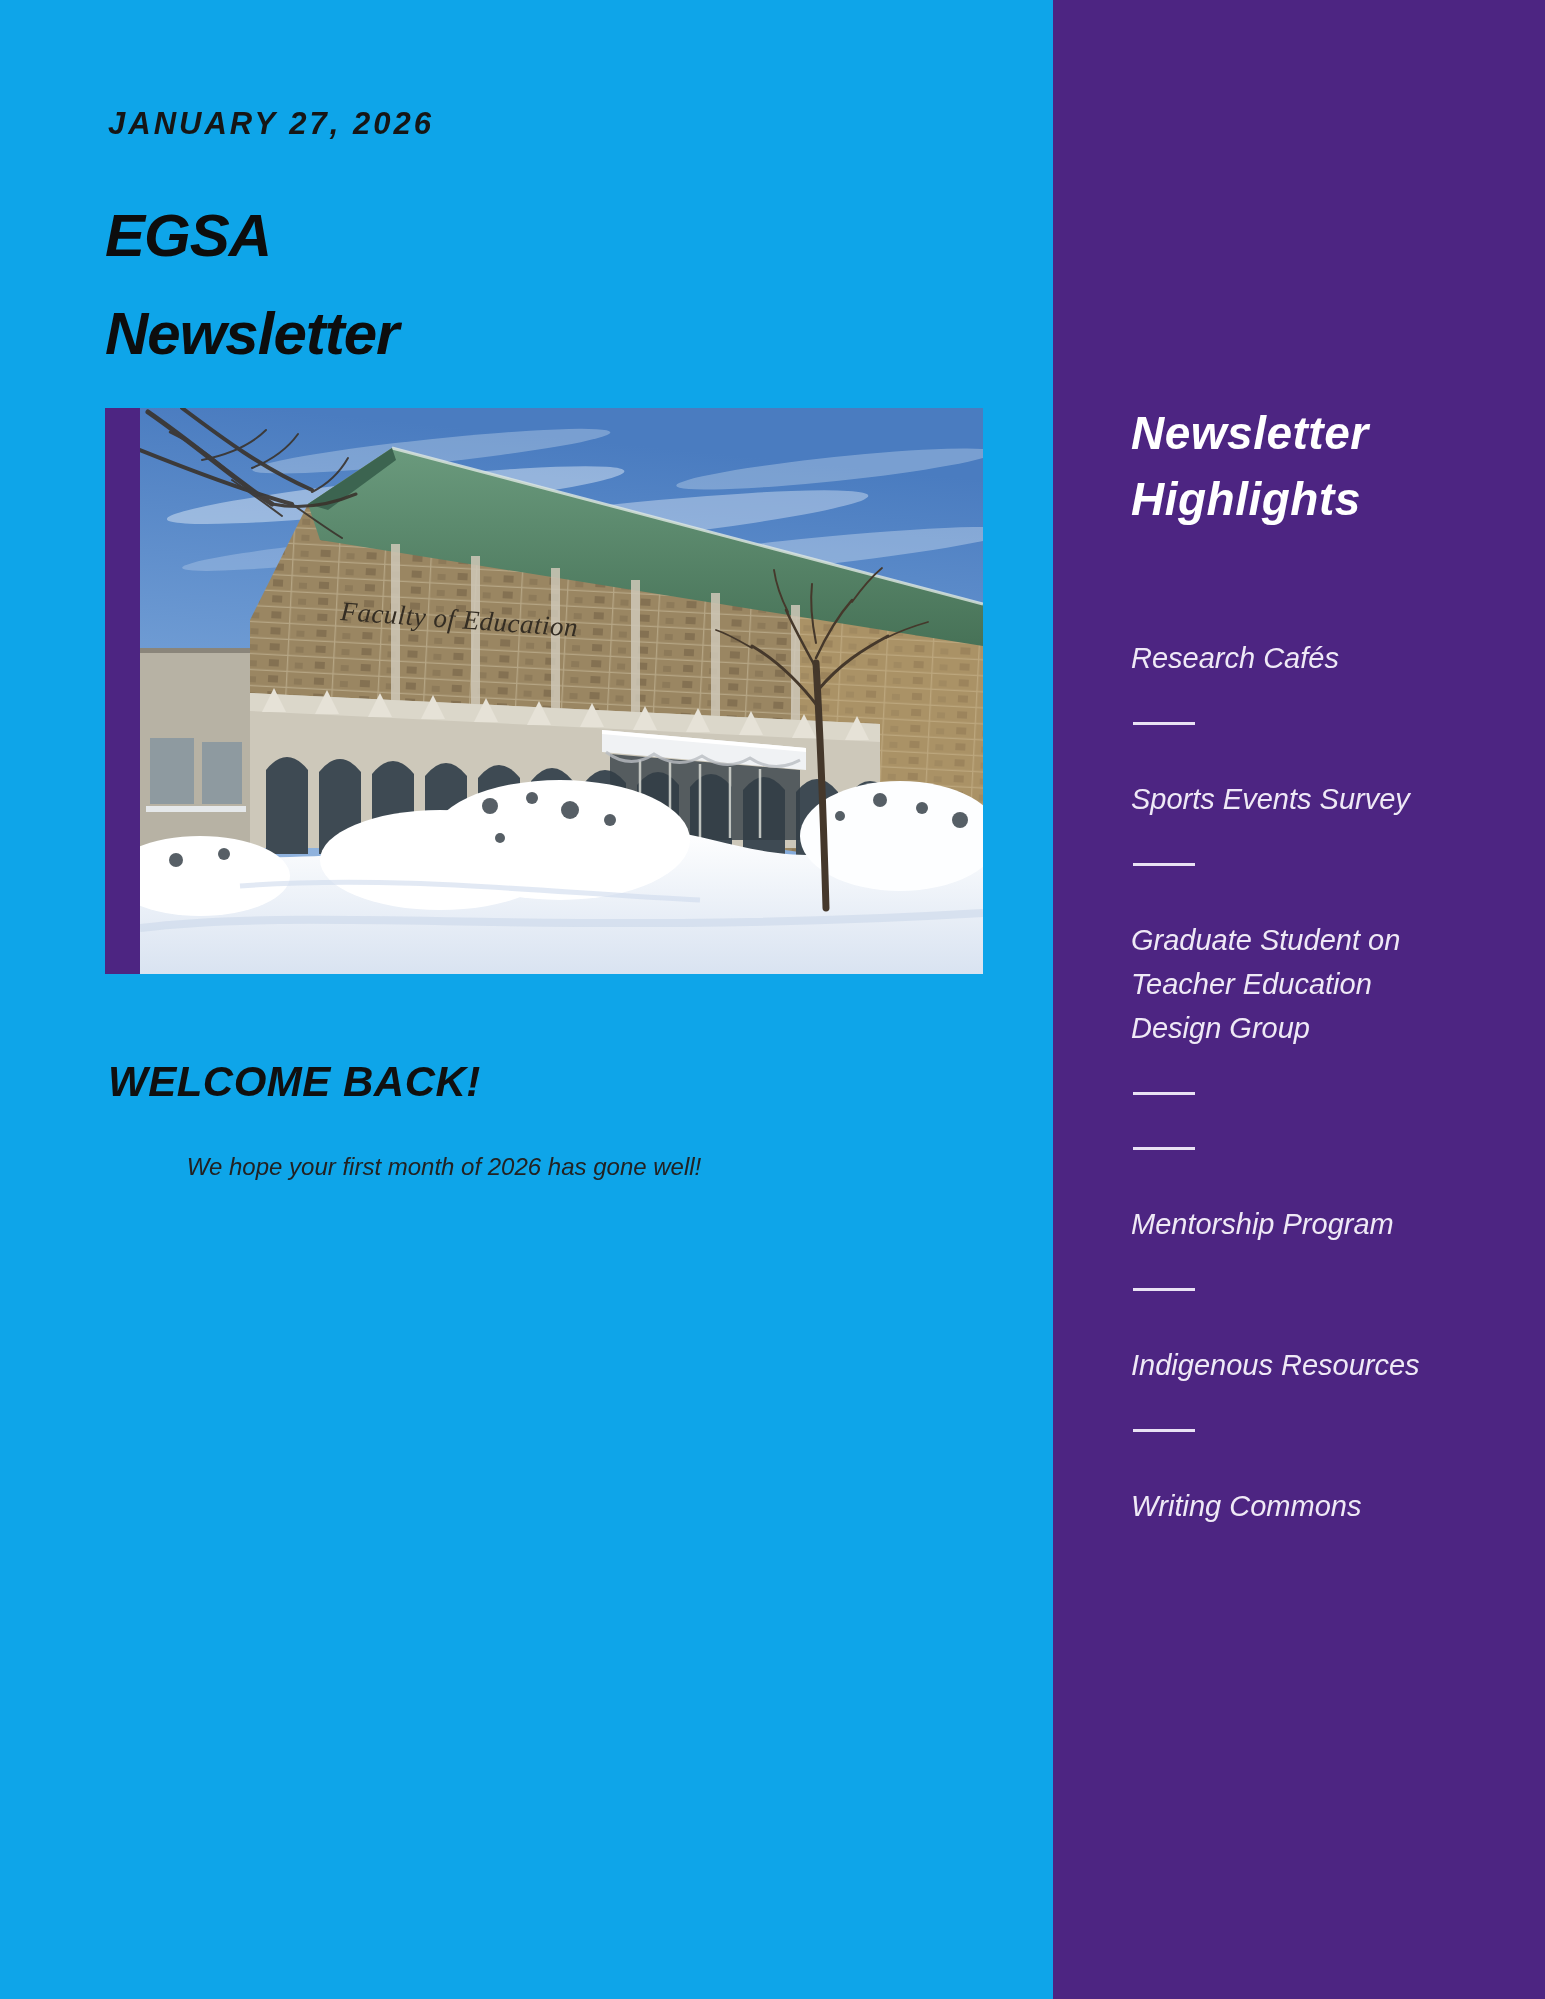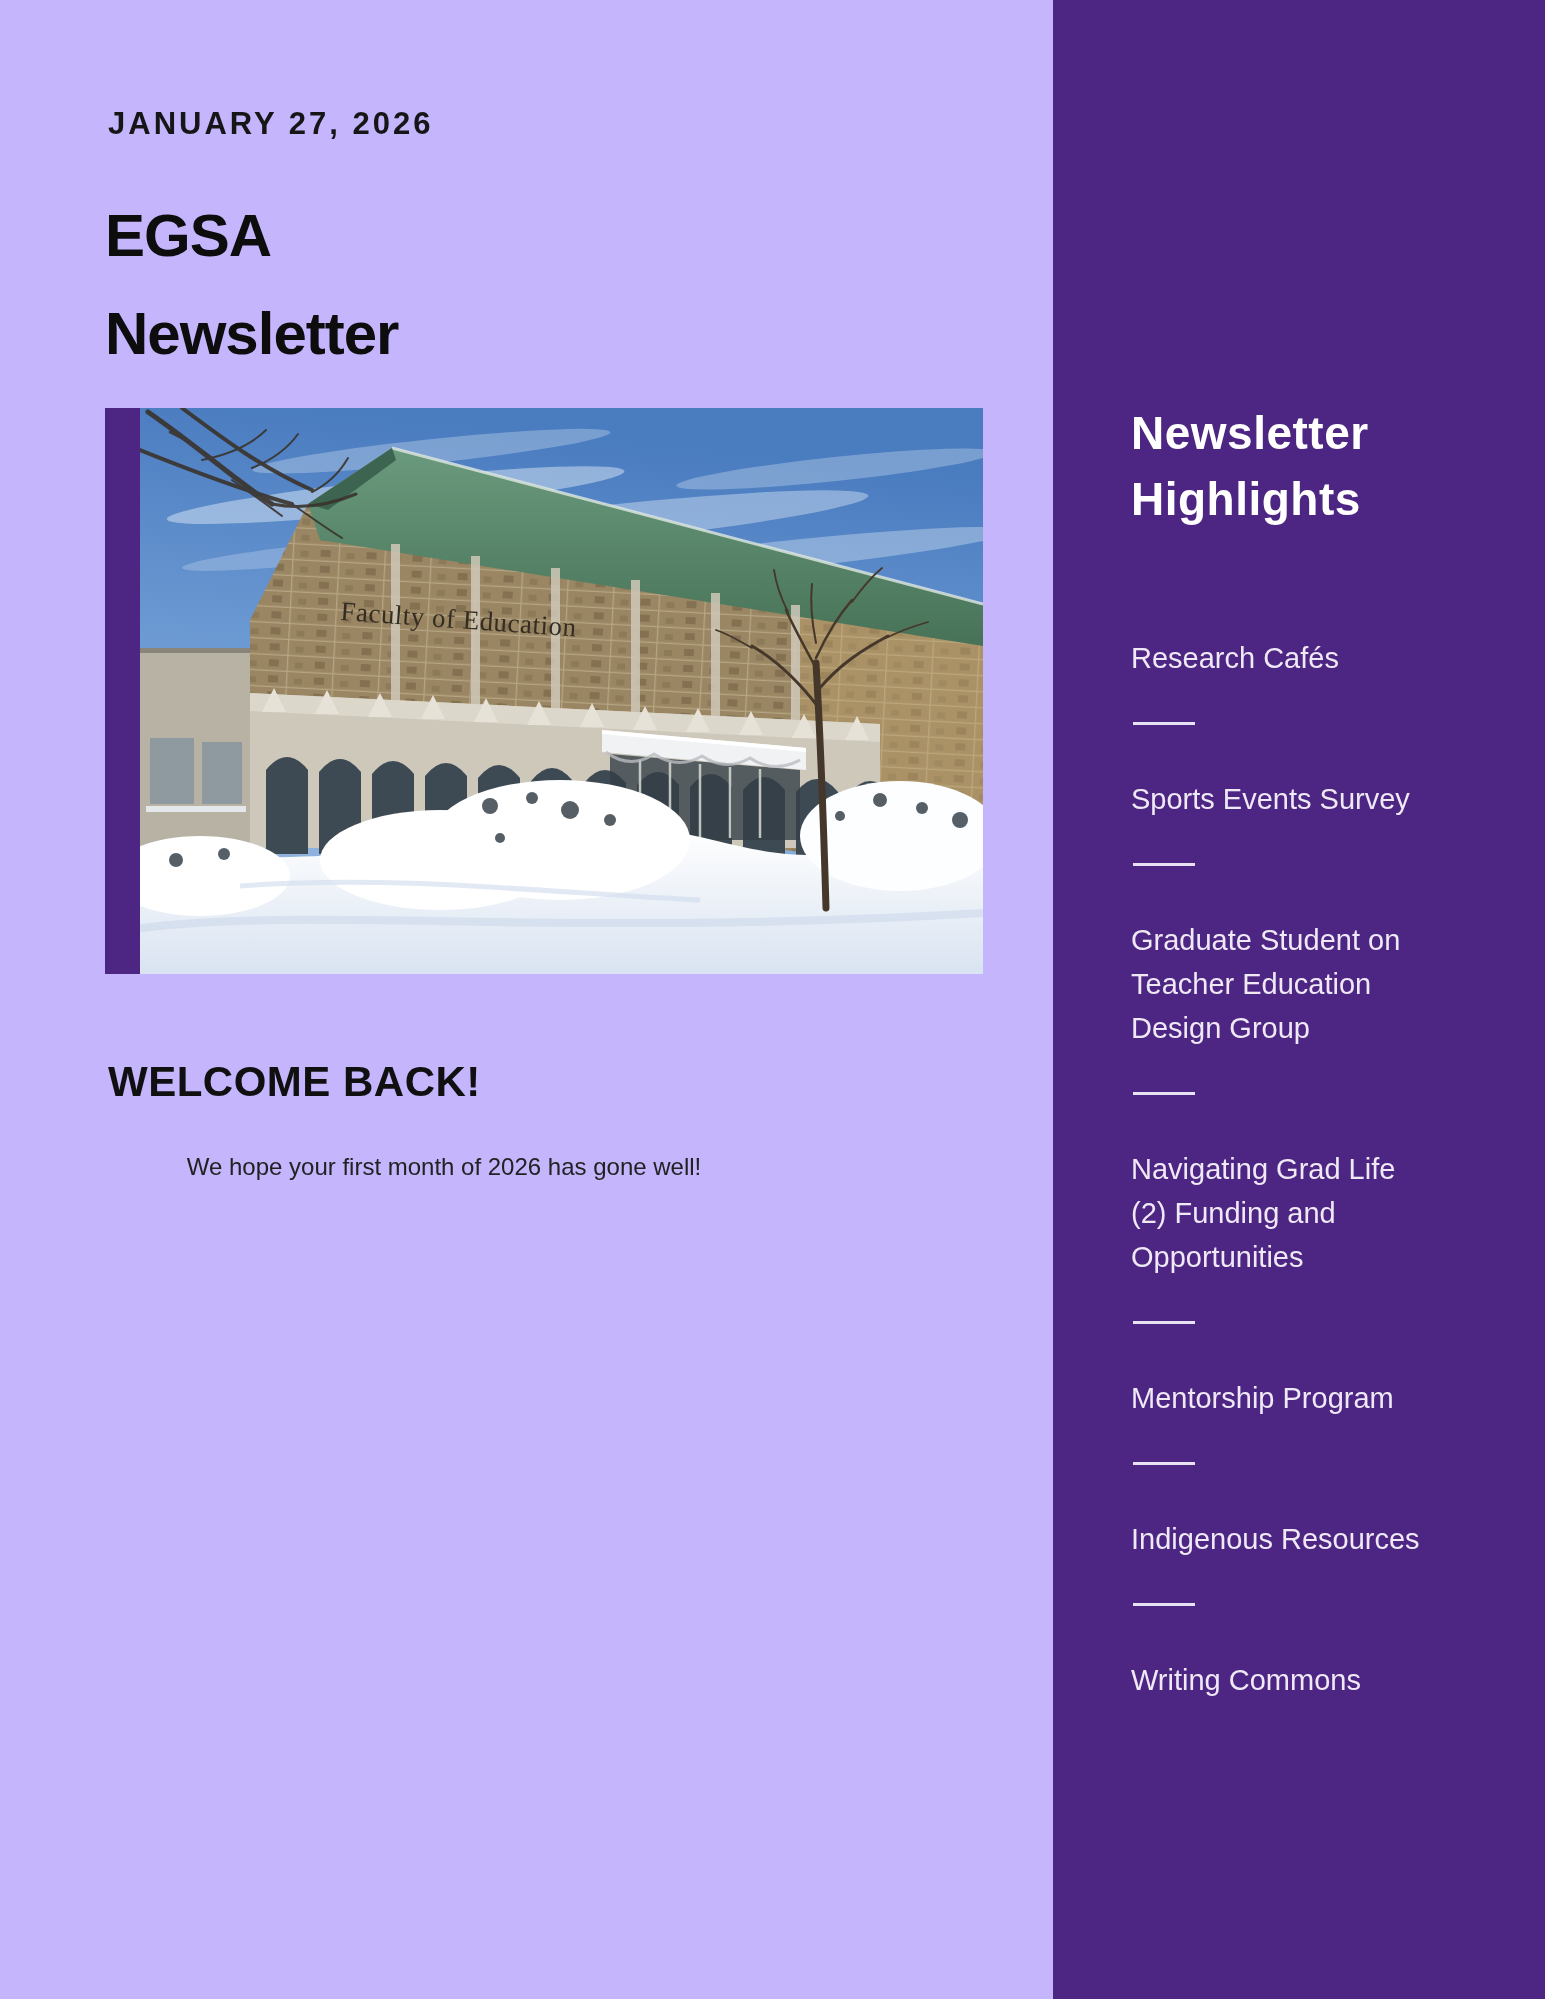--- a/index.html
+++ b/index.html
@@ -1,19 +1,20 @@
 <!DOCTYPE html>
 <html><head>
 <meta charset="utf-8">
 <style>
   html,body{margin:0;padding:0;background:#fefefc;}
   .page{
     position:relative;width:1545px;height:1999px;margin:0 auto;
-    background:#c4b5fd;overflow:hidden;
+    background:#0ea5e9;overflow:hidden;
     font-family:"Liberation Sans","DejaVu Sans",sans-serif;
+    font-style:italic;
     -webkit-font-smoothing:antialiased;
   }
   
   .main{position:absolute;left:0;top:0;width:1053px;height:1999px;}
   .date{
     position:absolute;left:108px;top:106px;
     font-size:31px;font-weight:600;letter-spacing:3px;color:#161616;
   }
   .title{
     position:absolute;left:104px;top:186px;margin:1px;
@@ -235,21 +236,20 @@
 
   <aside class="sidebar">
     <h2 class="sb-heading"><span>Newsletter</span><br><span>Highlights</span></h2>
 
     <div class="sb-item first">Research Cafés</div>
     <div class="sb-divider"></div>
     <div class="sb-item">Sports Events Survey</div>
     <div class="sb-divider"></div>
     <div class="sb-item">Graduate Student on Teacher Education Design Group</div>
     <div class="sb-divider"></div>
-    <div class="sb-item">Navigating Grad Life (2) Funding and Opportunities</div>
     <div class="sb-divider"></div>
     <div class="sb-item">Mentorship Program</div>
     <div class="sb-divider"></div>
     <div class="sb-item">Indigenous Resources</div>
     <div class="sb-divider"></div>
     <div class="sb-item">Writing Commons</div>
   </aside>
 
 </div>
 

